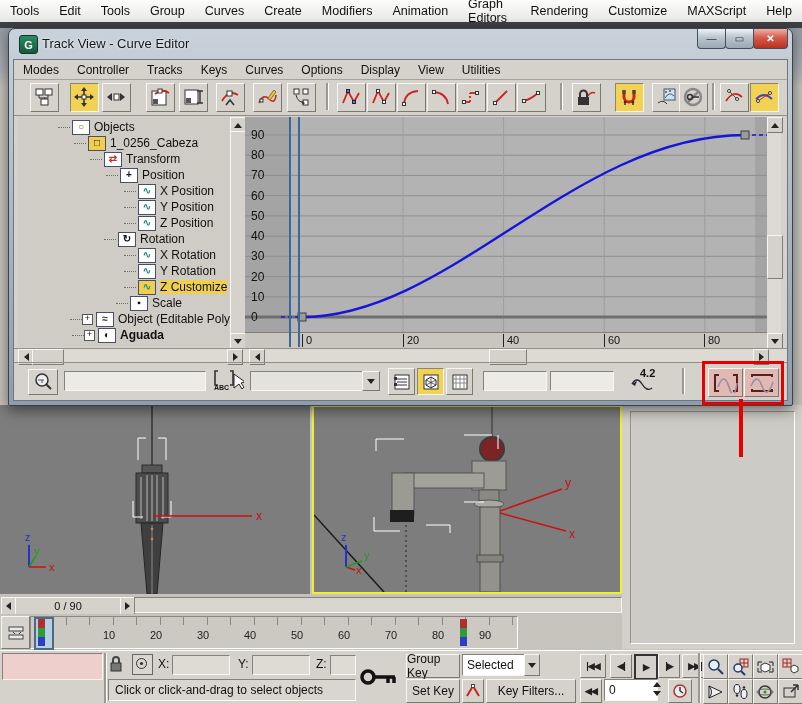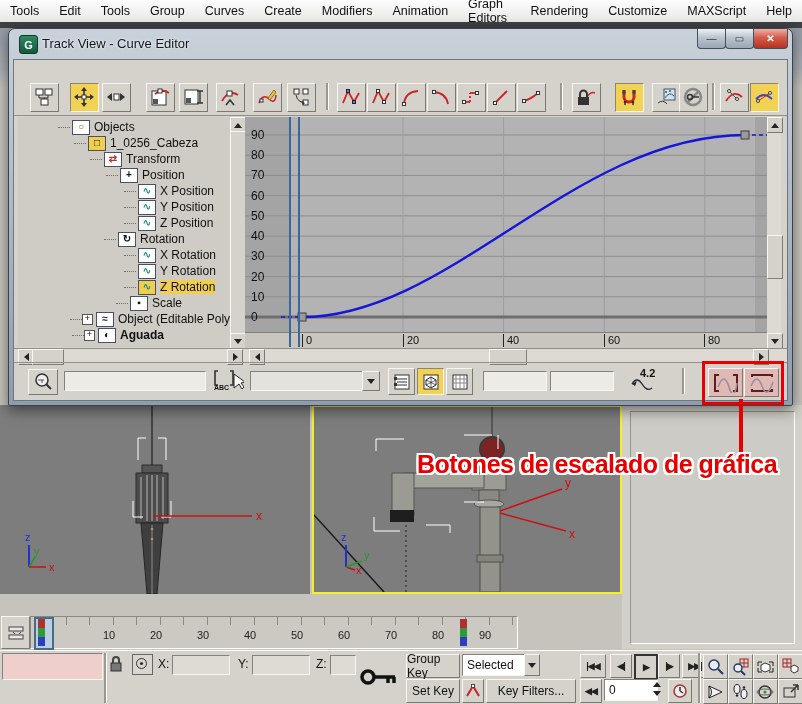--- a/index.html
+++ b/index.html
@@ -154,20 +154,30 @@
       <text x="42" y="167" fill="#cc1111" font-size="11">x</text>
       <line x1="32" y1="160" x2="48" y2="154" stroke="#1e9e1e" stroke-width="1.5"></line>
       <text x="50" y="152" fill="#1e9e1e" font-size="11">y</text>
     </svg>
   </div>
 
   <div id="cmdpanel" class="abs">
     <div id="cmdinner" class="abs"></div>
   </div>
 
+  <div id="tslider" class="abs">
+    <div class="abs btn" style="left:1px;top:1px;width:13px;height:16px;">
+        <span class="tri left"></span>
+      </div>
+    <div class="abs btn" style="left:15px;top:1px;width:104px;height:16px;font-size:11px;">0 / 90</div>
+    <div class="abs btn" style="left:120px;top:1px;width:13px;height:16px;">
+        <span class="tri right"></span>
+      </div>
+    <div class="abs sunken" style="left:134px;top:1px;width:486px;height:14px;background:#d8d5ce;"></div>
+  </div>
 
   <div id="trackbar" class="abs">
     <div class="abs btn" style="left:1px;top:2px;width:27px;height:31px;">
       <svg width="18" height="18">
           <rect x="2" y="3" width="14" height="4" fill="#e8e8e8" stroke="#444"></rect>
           <rect x="2" y="11" width="14" height="4" fill="#e8e8e8" stroke="#444"></rect>
           <path d="M6,8 l2,2 M12,10 l2,-2" stroke="#444"></path>
         </svg>
     </div>
     <div id="rulerbar" class="abs">
@@ -217,20 +227,21 @@
     <span class="abs slabel" style="left:316px;top:6px;">Z:</span>
     <div class="abs sunken fld" style="left:330px;top:4px;width:24px;background:#dddbd4;"></div>
     <div class="abs" style="left:356px;top:2px;width:46px;height:48px;display:flex;align-items:center;justify-content:center;">
       <svg width="40" height="26">
           <circle cx="9" cy="13" r="6" fill="none" stroke="#111" stroke-width="3.5"></circle>
           <line x1="15" y1="13" x2="36" y2="13" stroke="#111" stroke-width="3.5"></line>
           <line x1="29" y1="13" x2="29" y2="19" stroke="#111" stroke-width="3.5"></line>
           <line x1="35" y1="13" x2="35" y2="19" stroke="#111" stroke-width="3.5"></line>
         </svg>
     </div>
+    <div class="abs sunken" style="left:108px;top:28px;width:246px;height:22px;display:flex;align-items:center;padding-left:6px;background:#d9d6cf;box-sizing:border-box;width:248px;">Click or click-and-drag to select objects</div>
 
     <div class="abs btn" style="left:406px;top:3px;width:52px;height:22px;font-size:12px;">Group Key</div>
     <div class="abs btn" style="left:406px;top:28px;width:52px;height:22px;font-size:12px;">Set Key</div>
     <div class="abs sunken" style="left:462px;top:3px;width:62px;height:20px;background:#fff;display:flex;align-items:center;padding-left:4px;font-size:12px;">Selected</div>
     <div class="abs btn" style="left:524px;top:3px;width:14px;height:20px;">
         <span class="tri down"></span>
       </div>
     <div class="abs btn" style="left:462px;top:28px;width:20px;height:22px;">
       <svg width="16" height="16">
           <path d="M2,13 L8,3 L14,13" fill="none" stroke="#c22" stroke-width="2"></path>
@@ -316,20 +327,31 @@
 
   <div id="win" class="abs">
     <div id="titleicon" class="abs">G</div>
     <div id="title" class="abs">Track View - Curve Editor</div>
     <div class="winbtn abs" style="right:66px;width:27px;">—</div>
     <div class="winbtn abs" style="right:38px;width:27px;">▭</div>
     <div class="winbtn abs" id="closebtn" style="right:4px;width:33px;">✕</div>
 
     <div id="wincontent" class="abs">
 
+      <div id="wmenu" class="abs">
+        <span>Modes</span>
+        <span>Controller</span>
+        <span>Tracks</span>
+        <span>Keys</span>
+        <span>Curves</span>
+        <span>Options</span>
+        <span>Display</span>
+        <span>View</span>
+        <span>Utilities</span>
+      </div>
 
       <div id="wtools" class="abs">
         <div class="tb btn" style="left:16px;">
             <svg>
               <rect x="2" y="2" width="7" height="6" fill="#fff" stroke="#333"></rect>
               <rect x="11" y="2" width="7" height="6" fill="#fff" stroke="#333"></rect>
               <rect x="7" y="12" width="7" height="6" fill="#fff" stroke="#333"></rect>
               <path d="M5,8 v3 h6 M14,8 v3 h-4" fill="none" stroke="#333"></path>
             </svg>
           </div>
@@ -560,21 +582,21 @@
             <span class="tico" style="margin-left:120px;">
               <b class="curveg">∿</b>
             </span>
             <span>Y Rotation</span>
           </div>
         <div class="trow" style="top:162px;left:0;">
             <span class="tdot" style="left:106px;"></span>
             <span class="tico sel" style="margin-left:120px;background:#f0cf4f;">
               <b class="curveg">∿</b>
             </span>
-            <span class="sel">Z Rotation</span>
+            <span class="sel">Z Customize</span>
           </div>
         <div class="trow" style="top:178px;left:0;">
             <span class="tdot" style="left:98px;"></span>
             <span class="tico" style="margin-left:112px;">
               <b>▪</b>
             </span>
             <span>Scale</span>
           </div>
         <div class="trow" style="top:194px;left:0;">
             <span class="tdot" style="left:52px;"></span>
@@ -727,15 +749,14 @@
               <path d="M3,4 v-2 h20 v2 M3,16 v2 h20 v-2" fill="none" stroke="#5a2020" stroke-width="2"></path>
               <path d="M2,13 q6,-14 11,0 t11,-4" fill="none" stroke="#9a8fa0" stroke-width="1.6"></path>
             </svg>
         </div>
       </div>
     </div>
   </div>
 
   <div id="annbox" class="abs"></div>
   <div id="annline" class="abs"></div>
-  <div id="anntext" class="abs">Botones de escalado de gráfica</div>
 
 </div>
 
 </body></html>

